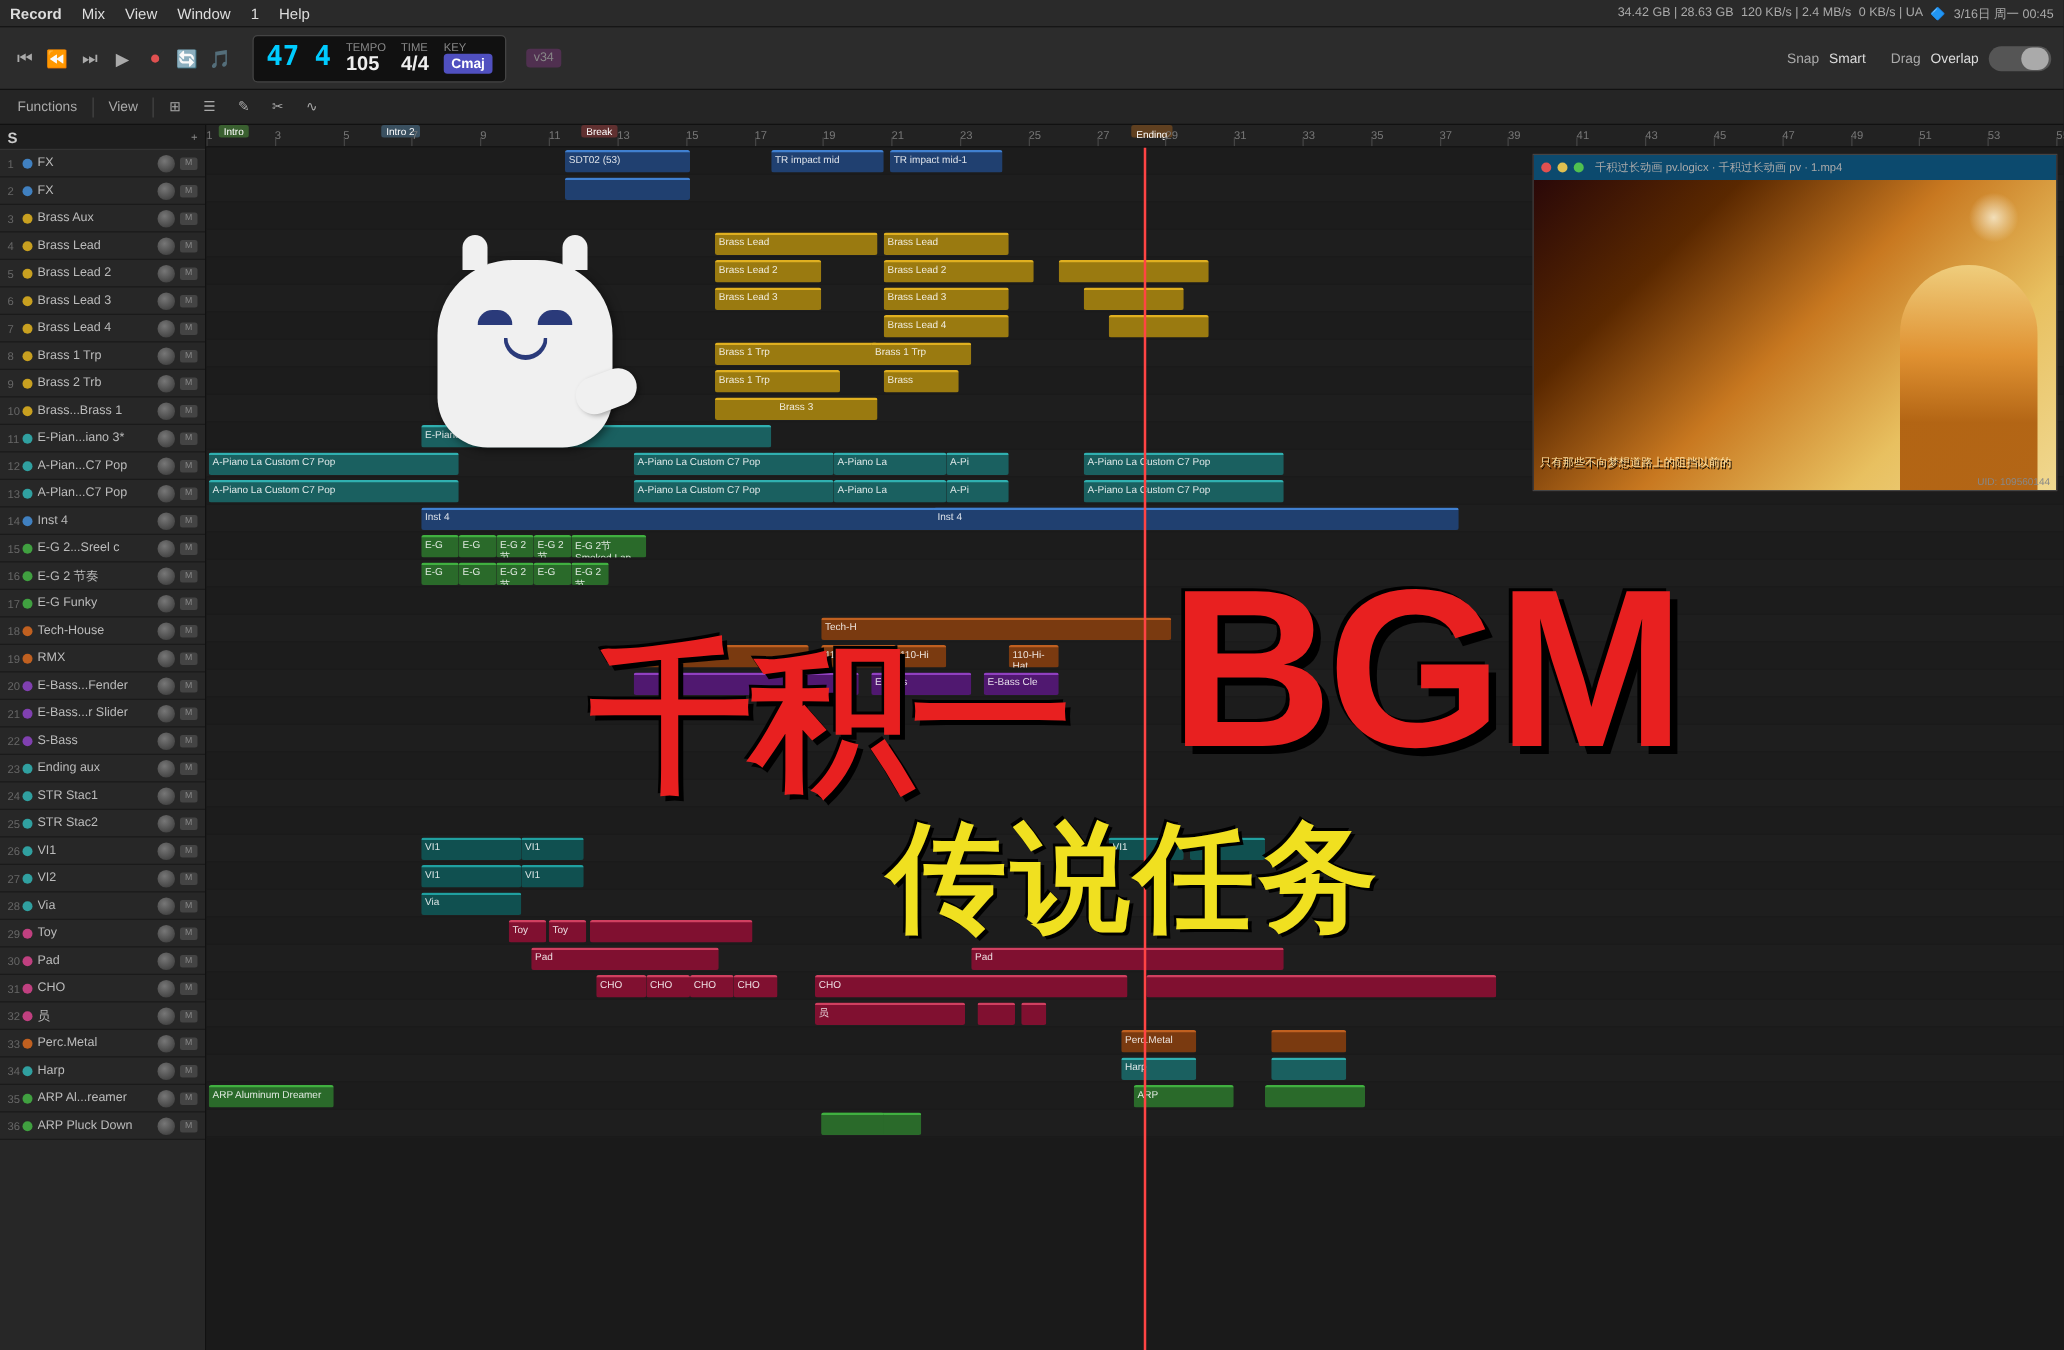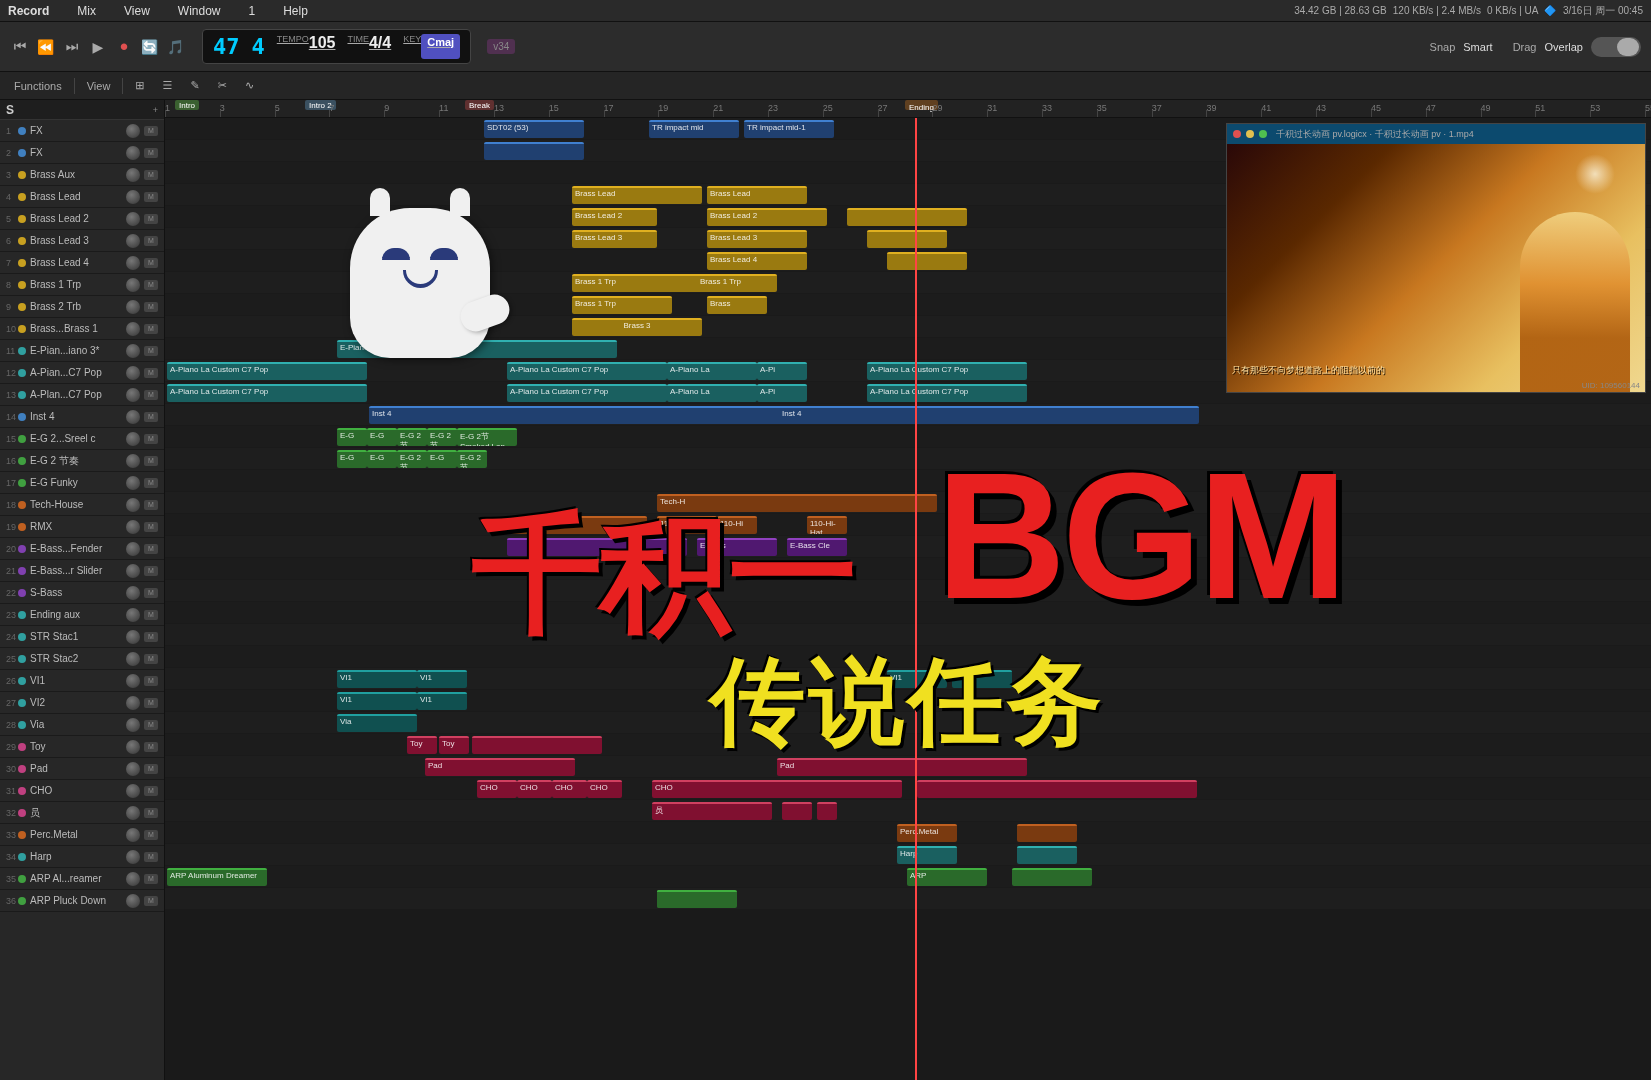--- a/index.html
+++ b/index.html
@@ -13,21 +13,21 @@
       color: #ccc;
     }
 
     
     #menubar {
       height: 22px;
       background: #2a2a2a;
       display: flex;
       align-items: center;
       padding: 0 8px;
-      gap: 28px;
+      gap: 16px;
       border-bottom: 1px solid #111;
     }
     .menu-item {
       font-size: 12px;
       color: #ddd;
       cursor: pointer;
     }
     .menu-item.bold { font-weight: bold; }
     .system-icons {
       margin-left: auto;
@@ -74,24 +74,23 @@
       margin: 0 8px;
     }
     .pos-num {
       font-size: 22px;
       font-weight: bold;
       color: #00ccff;
       font-family: monospace;
     }
     .tempo-section {
       display: flex;
-      flex-direction: row;
+      flex-direction: column;
       font-size: 10px;
       color: #aaa;
-      text-decoration: underline;
     }
     .tempo-val {
       font-size: 16px;
       color: #eee;
       font-weight: bold;
     }
     .key-badge {
       background: #5050c0;
       border-radius: 3px;
       padding: 2px 6px;
@@ -291,21 +290,21 @@
       font-size: 8px;
       color: rgba(255,255,255,0.85);
       padding: 1px 3px;
       cursor: pointer;
       border-top: 2px solid rgba(255,255,255,0.3);
     }
 
     
     .clip-yellow { background: #9a7a10; border-top-color: #e0b020; }
     .clip-green { background: #2a6a2a; border-top-color: #40b040; }
-    .clip-blue { background: #204070; border-top-color: #4080d0; margin-left: 32px; }
+    .clip-blue { background: #204070; border-top-color: #4080d0; }
     .clip-teal { background: #1a6060; border-top-color: #30b0b0; }
     .clip-orange { background: #7a3a10; border-top-color: #c06020; }
     .clip-purple { background: #501870; border-top-color: #9040c0; }
     .clip-pink { background: #801030; border-top-color: #d04060; }
     .clip-cyan { background: #105050; border-top-color: #20a0a0; }
 
     
     #overlay {
       position: absolute;
       top: 0; left: 0; right: 0; bottom: 0;

